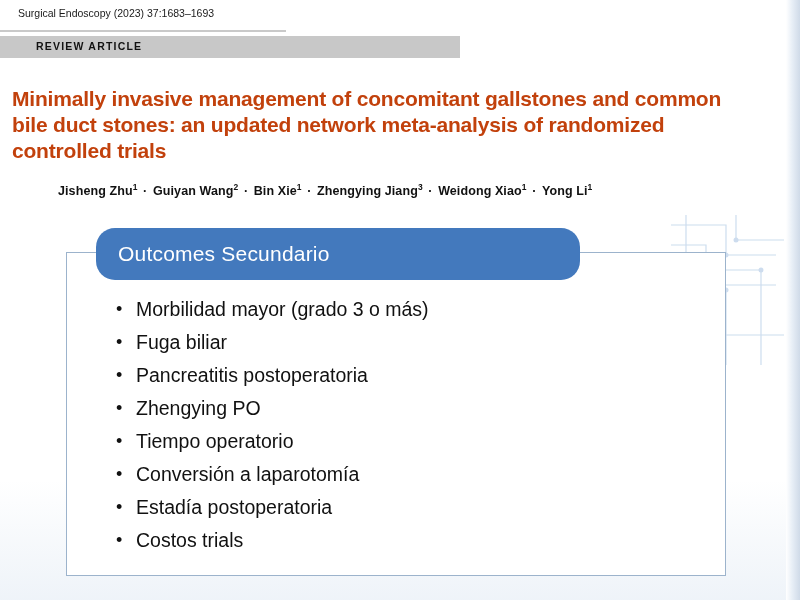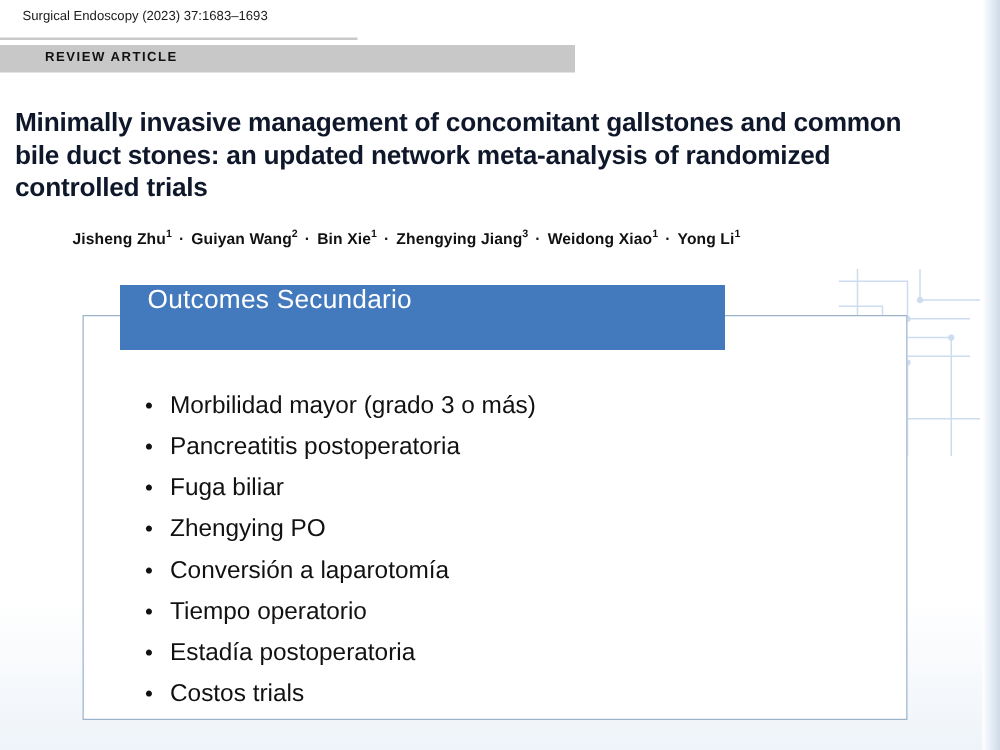--- a/index.html
+++ b/index.html
@@ -84,21 +84,21 @@
   }
 
   .article-title {
     position: absolute;
     left: 12px;
     top: 86px;
     width: 740px;
     font-size: 21px;
     font-weight: bold;
     line-height: 26px;
-    color: #0f172a;
+    color: #c2410c;
     letter-spacing: -0.2px;
   }
 
   .authors {
     position: absolute;
     left: 12px;
     top: 182px;
     width: 760px;
     font-size: 12.5px;
     font-weight: bold;
@@ -135,32 +135,34 @@
   }
 
   .card-title-bar {
     position: absolute;
     left: 96px;
     top: 228px;
     width: 484px;
     height: 52px;
     background: #4379bd;
     display: flex;
+    align-items: center;
+    border-radius: 19px;
   }
   .card-title-bar .title-text {
     color: #ffffff;
     font-size: 21px;
     padding-left: 22px;
     letter-spacing: 0.2px;
   }
 
   .bullet-list {
     position: absolute;
     left: 112px;
-    top: 308px;
+    top: 293px;
     width: 560px;
     margin: 0;
     padding: 0;
     list-style: none;
   }
   .bullet-list li {
     font-size: 19.5px;
     line-height: 33px;
     color: #111111;
     position: relative;
@@ -219,20 +221,20 @@
 </div>
 
 <div class="slide-card"></div>
 
 <div class="card-title-bar">
   <div class="title-text">Outcomes Secundario</div>
 </div>
 
 <ul class="bullet-list">
   <li>Morbilidad mayor (grado 3 o más)</li>
+  <li>Fuga biliar</li>
   <li>Pancreatitis postoperatoria</li>
-  <li>Fuga biliar</li>
   <li>Zhengying PO</li>
+  <li>Tiempo operatorio</li>
   <li>Conversión a laparotomía</li>
-  <li>Tiempo operatorio</li>
   <li>Estadía postoperatoria</li>
   <li>Costos trials</li>
 </ul>
 
 </body></html>

